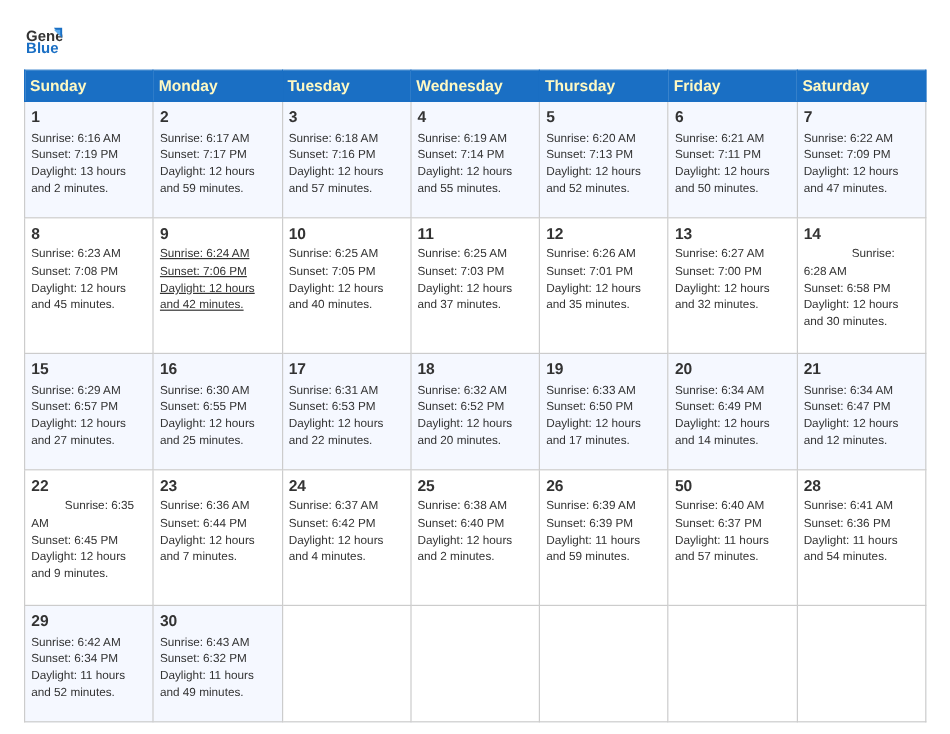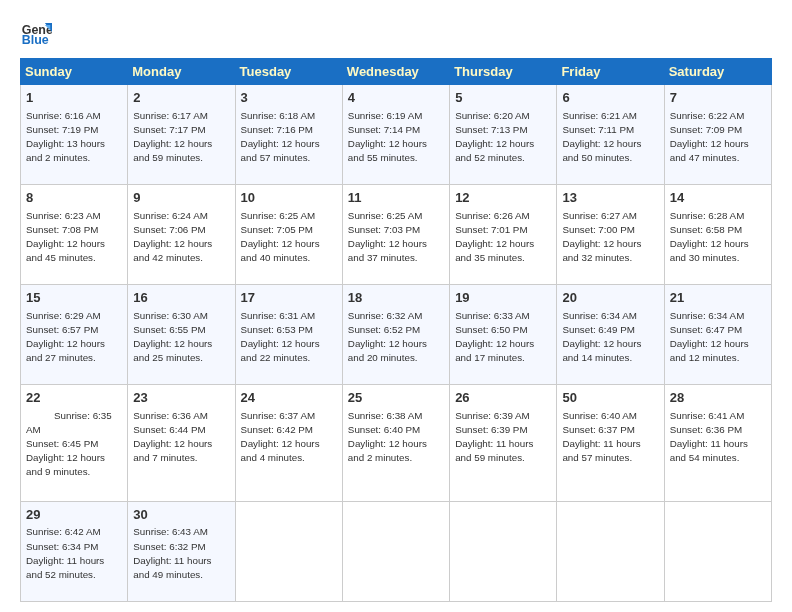--- a/index.html
+++ b/index.html
@@ -151,41 +151,41 @@
           <td><span class="day-num">7</span><span class="day-info" style="white-space: pre-line;">Sunrise: 6:22 AM
 Sunset: 7:09 PM
 Daylight: 12 hours
 and 47 minutes.</span></td>
         </tr>
         <tr>
           <td><span class="day-num">8</span><span class="day-info" style="white-space: pre-line;">Sunrise: 6:23 AM
 Sunset: 7:08 PM
 Daylight: 12 hours
 and 45 minutes.</span></td>
-          <td><span class="day-num">9</span><span class="day-info" style="white-space: pre-line;">Sunrise: 6:24 AM
+          <td><span class="day-num">9</span><span class="day-info" style="white-space: pre-line; text-decoration: underline;">Sunrise: 6:24 AM
 Sunset: 7:06 PM
 Daylight: 12 hours
 and 42 minutes.</span></td>
           <td><span class="day-num">10</span><span class="day-info" style="white-space: pre-line;">Sunrise: 6:25 AM
 Sunset: 7:05 PM
 Daylight: 12 hours
 and 40 minutes.</span></td>
           <td><span class="day-num">11</span><span class="day-info" style="white-space: pre-line;">Sunrise: 6:25 AM
 Sunset: 7:03 PM
 Daylight: 12 hours
 and 37 minutes.</span></td>
           <td><span class="day-num">12</span><span class="day-info" style="white-space: pre-line;">Sunrise: 6:26 AM
 Sunset: 7:01 PM
 Daylight: 12 hours
 and 35 minutes.</span></td>
           <td><span class="day-num">13</span><span class="day-info" style="white-space: pre-line;">Sunrise: 6:27 AM
 Sunset: 7:00 PM
 Daylight: 12 hours
 and 32 minutes.</span></td>
-          <td><span class="day-num">14</span><span class="day-info" style="white-space: pre-line;">Sunrise: 6:28 AM
+          <td><span class="day-num">14</span><span class="day-info" style="white-space: pre-line; margin-left: 40px;">Sunrise: 6:28 AM
 Sunset: 6:58 PM
 Daylight: 12 hours
 and 30 minutes.</span></td>
         </tr>
         <tr>
           <td><span class="day-num">15</span><span class="day-info" style="white-space: pre-line;">Sunrise: 6:29 AM
 Sunset: 6:57 PM
 Daylight: 12 hours
 and 27 minutes.</span></td>
           <td><span class="day-num">16</span><span class="day-info" style="white-space: pre-line;">Sunrise: 6:30 AM

